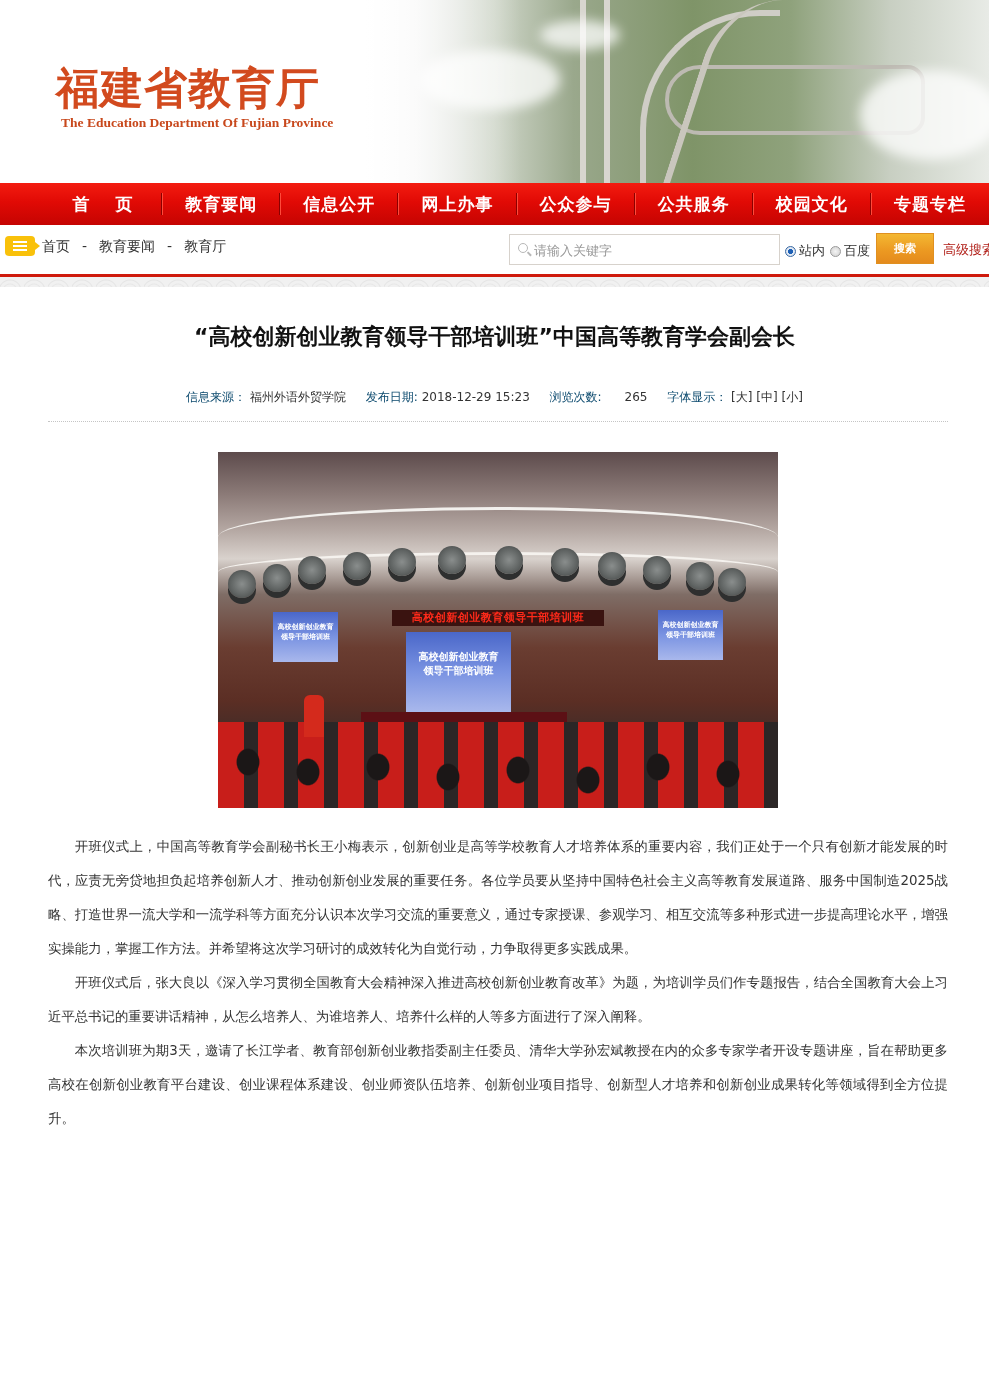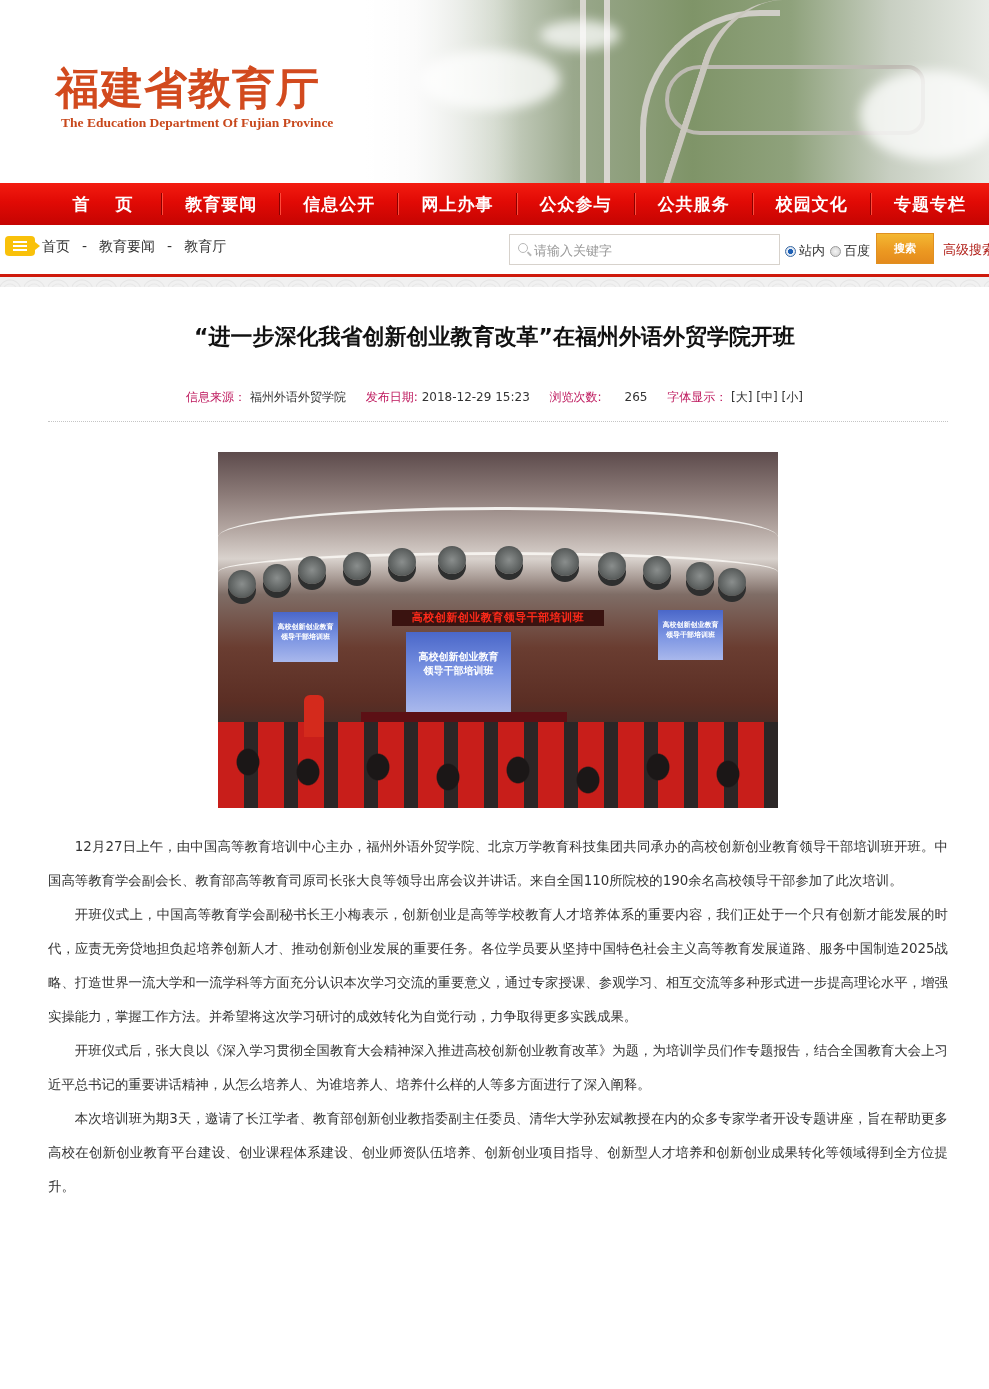--- a/index.html
+++ b/index.html
@@ -98,21 +98,21 @@
       #f1f1f1;
     background-size: 24px 14px;
   }
 
   
   .article-title {
     position: absolute; left: 0; top: 322px; width: 989px; text-align: center;
     font-size: 22px; font-weight: bold; color: #111; letter-spacing: 0px;
   }
   .meta { position: absolute; left: 0; top: 389px; width: 989px; text-align: center; font-size: 12px; color: #333; white-space: nowrap; }
-  .meta .lbl { color: #be185d; }
+  .meta .lbl { color: #0c4a6e; }
   .meta .grp { margin: 0 8px; }
   .meta .fs { cursor: pointer; }
   .dotted { position: absolute; left: 48px; top: 421px; width: 900px; border-top: 1px dotted #c5c5c5; }
 
   .photo {
     position: absolute; left: 218px; top: 452px; width: 560px; height: 356px; overflow: hidden;
     background: linear-gradient(180deg, #5d4b4c 0%, #8c7b78 12%, #b5a8a3 22%, #d9d2cd 30%, #7f6d66 40%, #6a3d31 55%, #5b2e24 70%, #332a2a 85%, #261f20 100%);
   }
   .photo .ceiling { position: absolute; left: 0; top: 55px; width: 560px; height: 40px; border-top: 3px solid #f2f0ed; border-radius: 50% 50% 0 0 / 30px 30px 0 0; }
   .photo .ceiling2 { position: absolute; left: 0; top: 100px; width: 560px; height: 40px; border-top: 3px solid #f5f2ee; border-radius: 50% 50% 0 0 / 20px 20px 0 0; }
@@ -209,21 +209,21 @@
     <label>站内</label>
     <span class="radio"></span>
     <label>百度</label>
   </div>
   <div class="search-btn">搜索</div>
   <div class="adv-search">高级搜索</div>
 </div>
 <div class="redline"></div>
 <div class="pattern"></div>
 
-<h1 class="article-title">“进一步深化我省创新创业教育改革”在福州外语外贸学院开班</h1>
+<h1 class="article-title">“高校创新创业教育领导干部培训班”中国高等教育学会副会长</h1>
 
 <div class="meta">
   <span class="grp">
     <span class="lbl">信息来源：</span>
     <span>福州外语外贸学院</span>
   </span>
   <span class="grp">
     <span class="lbl">发布日期:</span>
     <span>2018-12-29 15:23</span>
   </span>
@@ -267,17 +267,16 @@
   <div class="screen scr-right">
     <div>高校创新创业教育</div>
     <div>领导干部培训班</div>
   </div>
   <div class="table"></div>
   <div class="people"></div>
   <div class="cam"></div>
 </div>
 
 <div class="body-text">
-  <p>12月27日上午，由中国高等教育培训中心主办，福州外语外贸学院、北京万学教育科技集团共同承办的高校创新创业教育领导干部培训班开班。中国高等教育学会副会长、教育部高等教育司原司长张大良等领导出席会议并讲话。来自全国110所院校的190余名高校领导干部参加了此次培训。</p>
   <p>开班仪式上，中国高等教育学会副秘书长王小梅表示，创新创业是高等学校教育人才培养体系的重要内容，我们正处于一个只有创新才能发展的时代，应责无旁贷地担负起培养创新人才、推动创新创业发展的重要任务。各位学员要从坚持中国特色社会主义高等教育发展道路、服务中国制造2025战略、打造世界一流大学和一流学科等方面充分认识本次学习交流的重要意义，通过专家授课、参观学习、相互交流等多种形式进一步提高理论水平，增强实操能力，掌握工作方法。并希望将这次学习研讨的成效转化为自觉行动，力争取得更多实践成果。</p>
   <p>开班仪式后，张大良以《深入学习贯彻全国教育大会精神深入推进高校创新创业教育改革》为题，为培训学员们作专题报告，结合全国教育大会上习近平总书记的重要讲话精神，从怎么培养人、为谁培养人、培养什么样的人等多方面进行了深入阐释。</p>
   <p>本次培训班为期3天，邀请了长江学者、教育部创新创业教指委副主任委员、清华大学孙宏斌教授在内的众多专家学者开设专题讲座，旨在帮助更多高校在创新创业教育平台建设、创业课程体系建设、创业师资队伍培养、创新创业项目指导、创新型人才培养和创新创业成果转化等领域得到全方位提升。</p>
 </div>
 
 </body></html>

